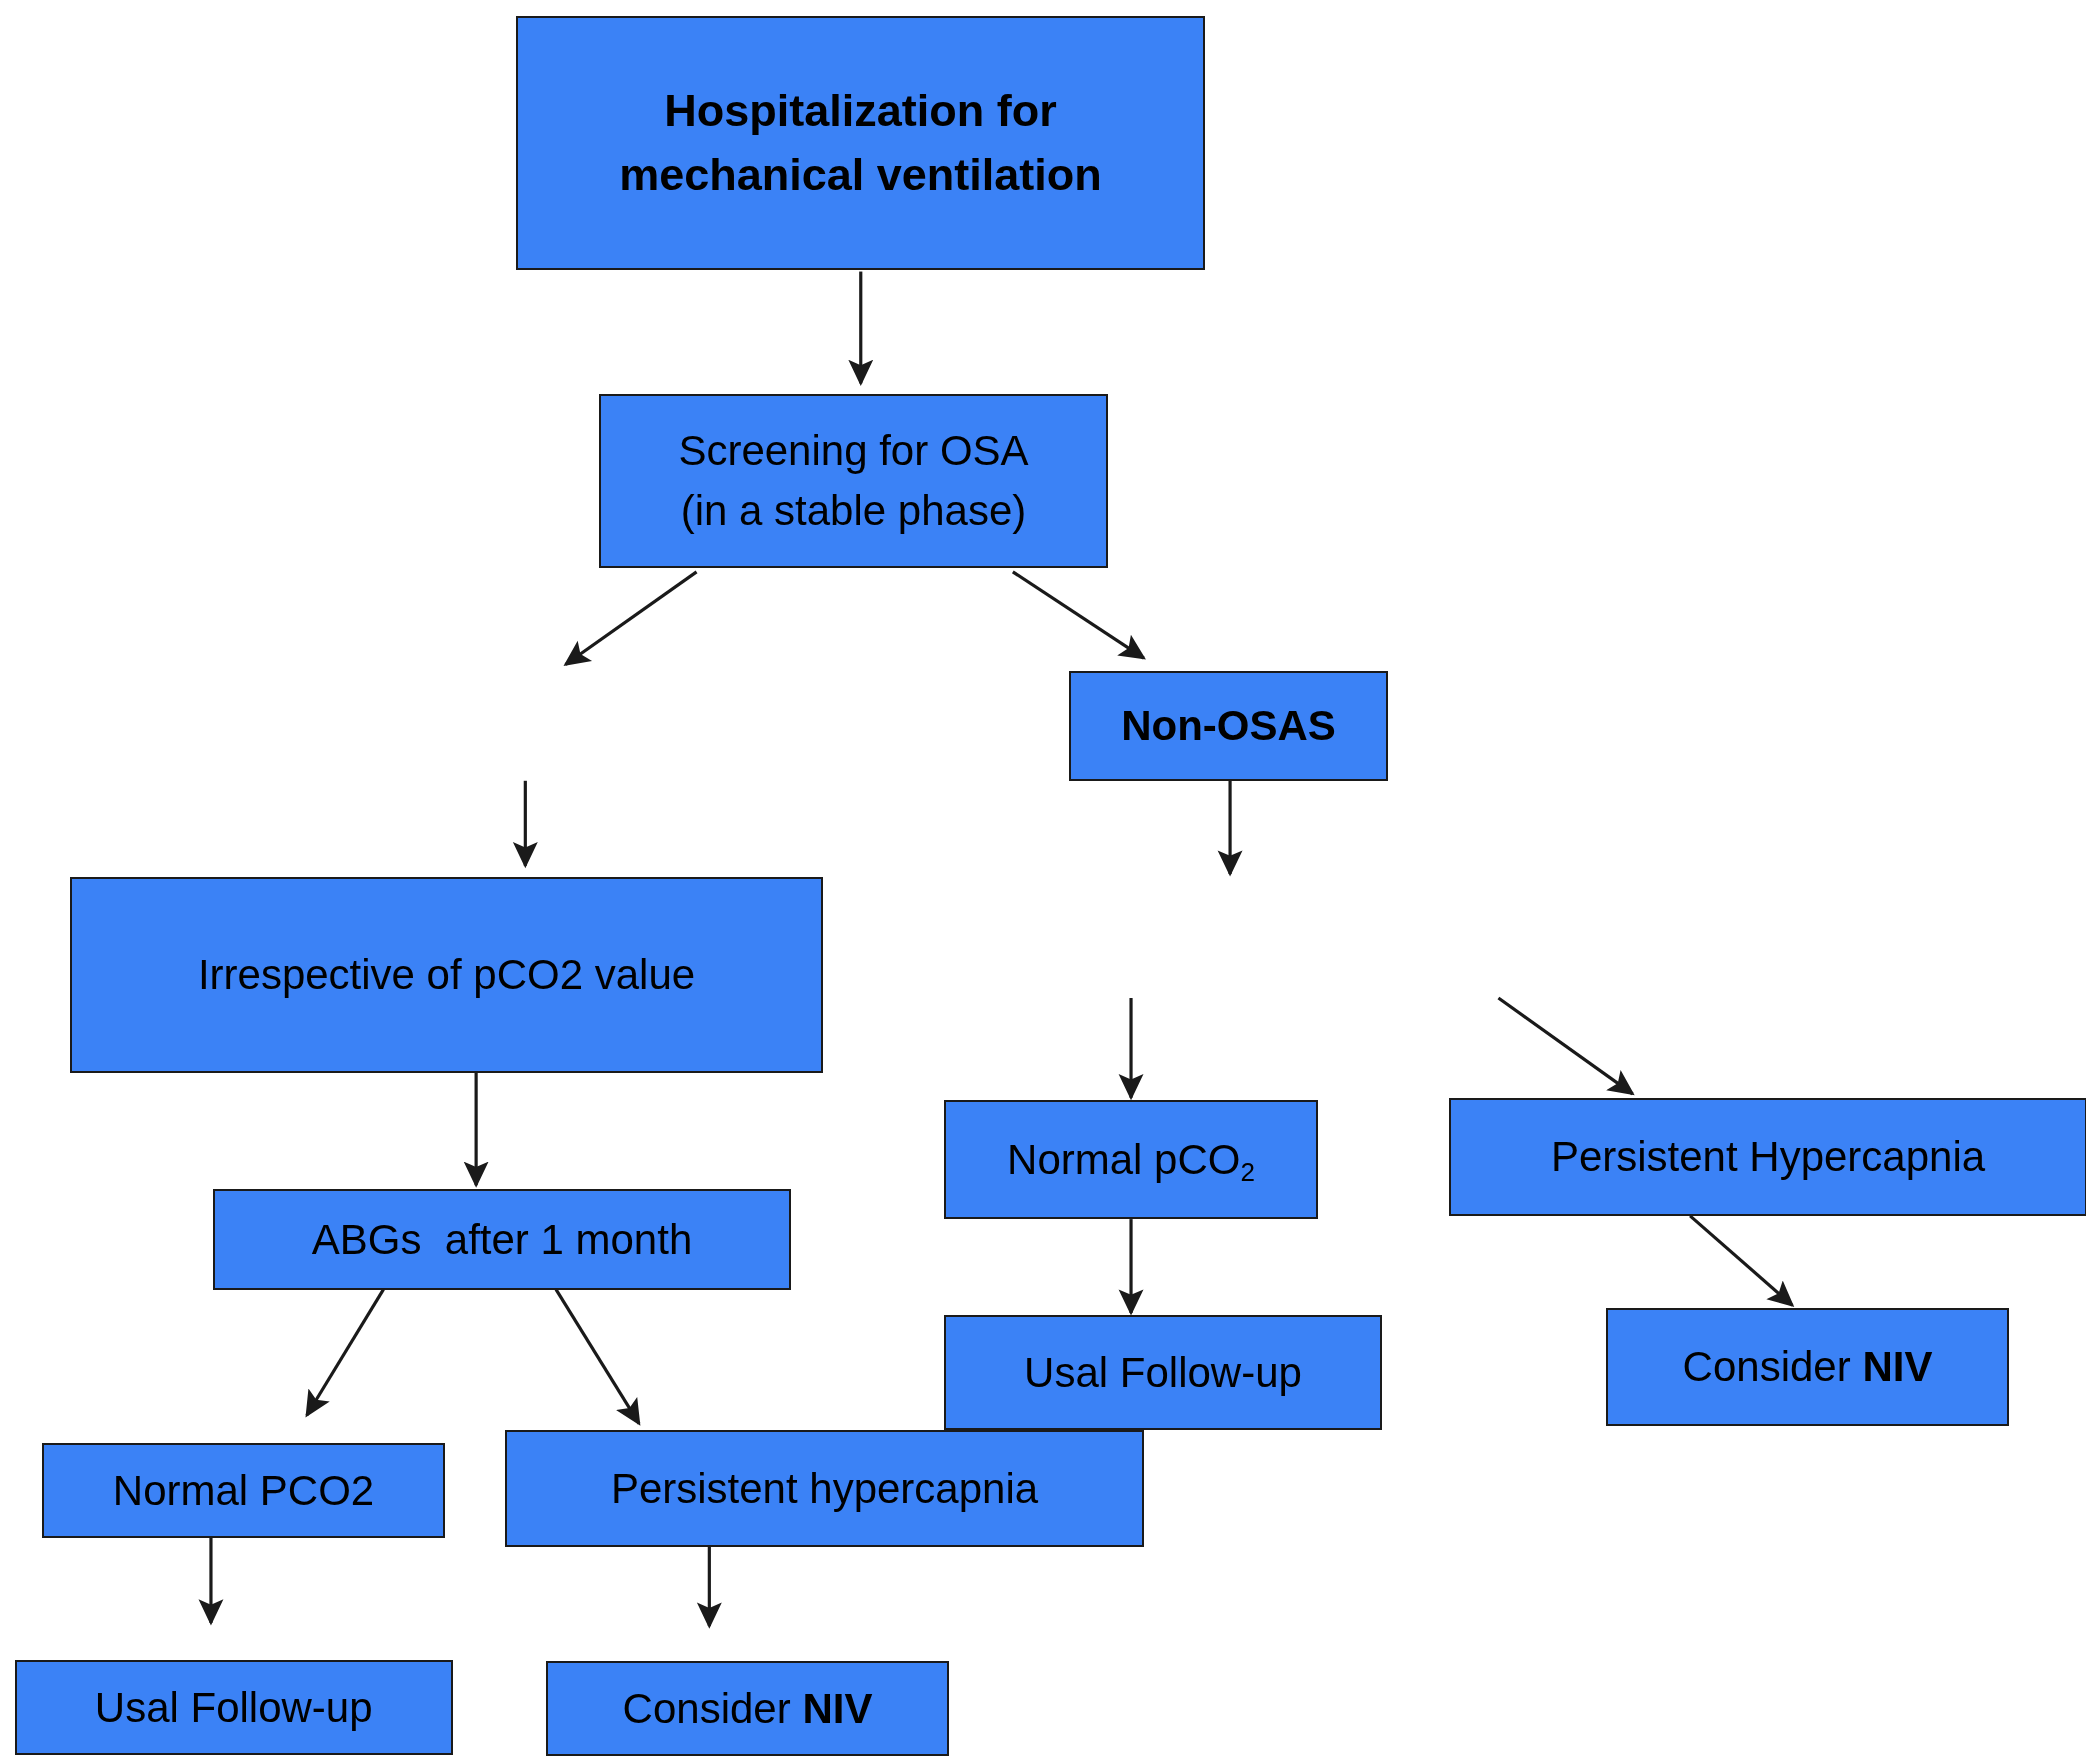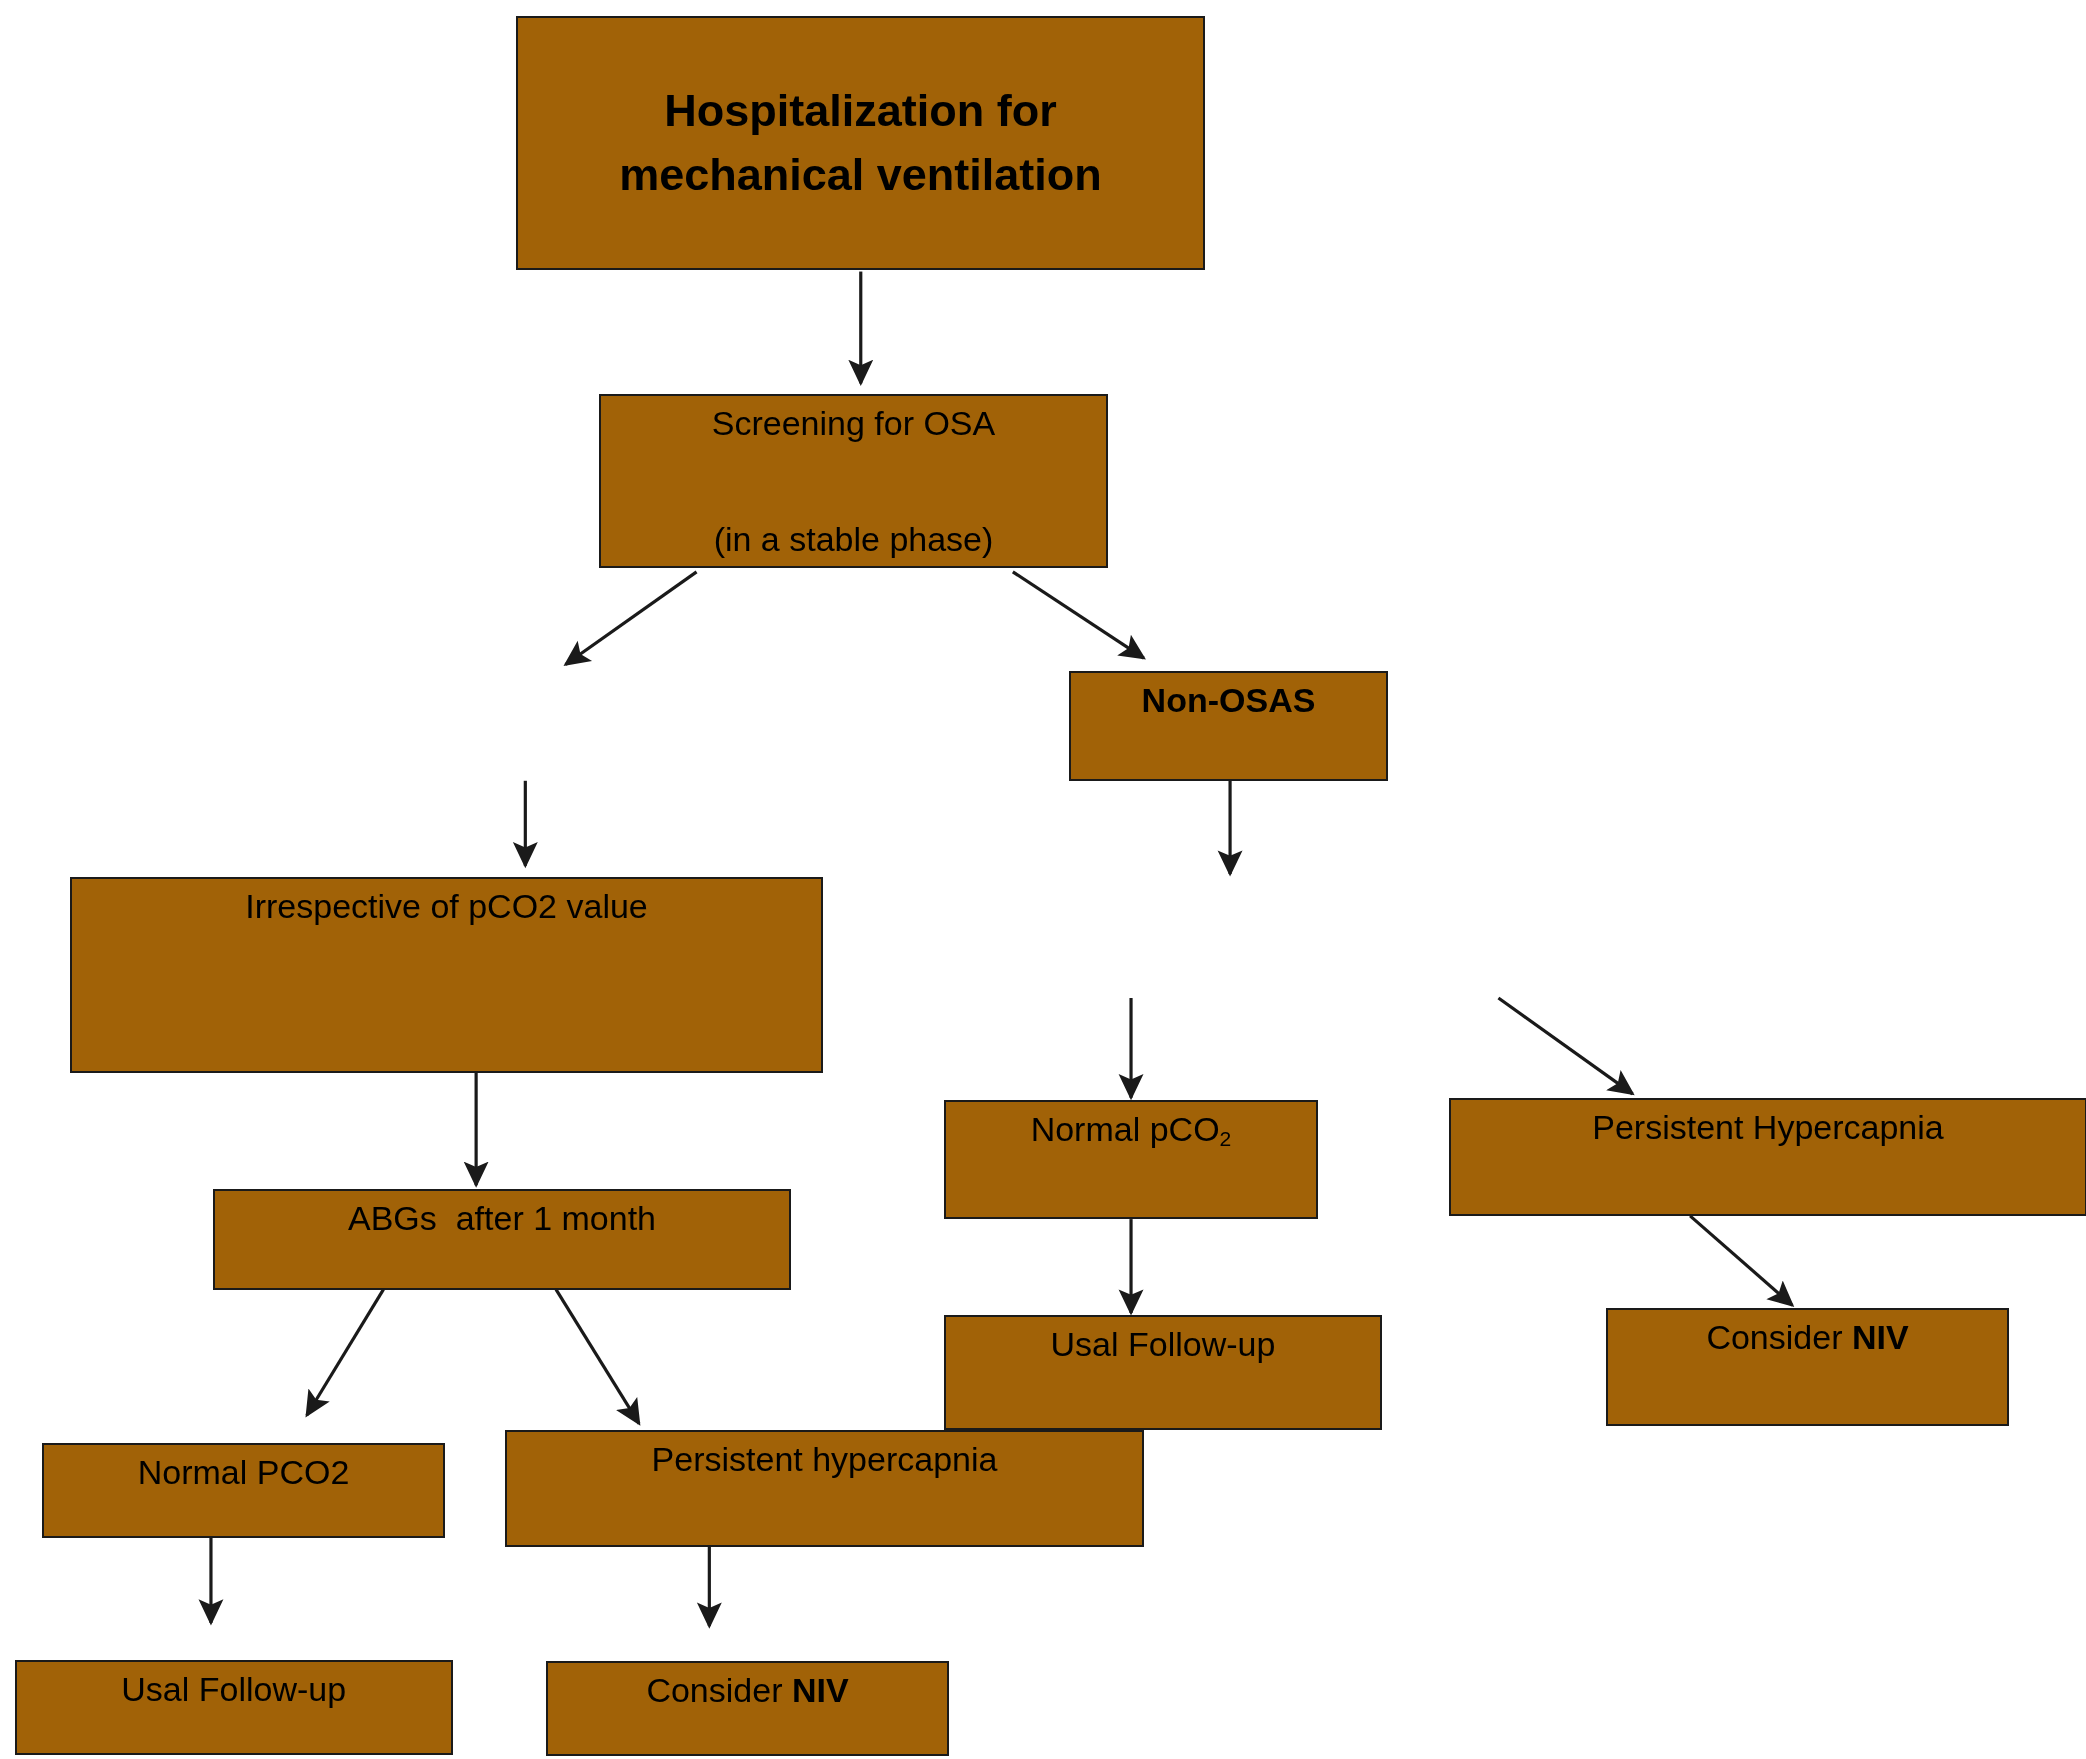--- a/index.html
+++ b/index.html
@@ -13,35 +13,35 @@
     width: 2087px;
     height: 1759px;
     background: #ffffff;
     font-family: "Liberation Sans", sans-serif;
     overflow: hidden;
   }
   .node {
     position: absolute;
     box-sizing: border-box;
     border: 2.6px solid #1a1a1a;
-    background: #a16207;
+    background: #3b82f6;
     display: flex;
     flex-direction: column;
     align-items: center;
     justify-content: center;
     text-align: center;
     color: #000000;
     line-height: 1.42;
     padding: 2.6px 9px;
   }
   .node .line { display: block; white-space: pre; }
   .node.bold { font-weight: bold; }
   .node b { font-weight: bold; }
   .fs-big   { font-size: 45px; }
-  .fs-main  { font-size: 34px; justify-content: space-between; }
+  .fs-main  { font-size: 42px; }
   sub { font-size: 0.62em; vertical-align: baseline; position: relative; top: 0.28em; }
 
   svg.edges {
     position: absolute;
     left: 0; top: 0;
     width: 2087px;
     height: 1759px;
     pointer-events: none;
   }
 </style>

